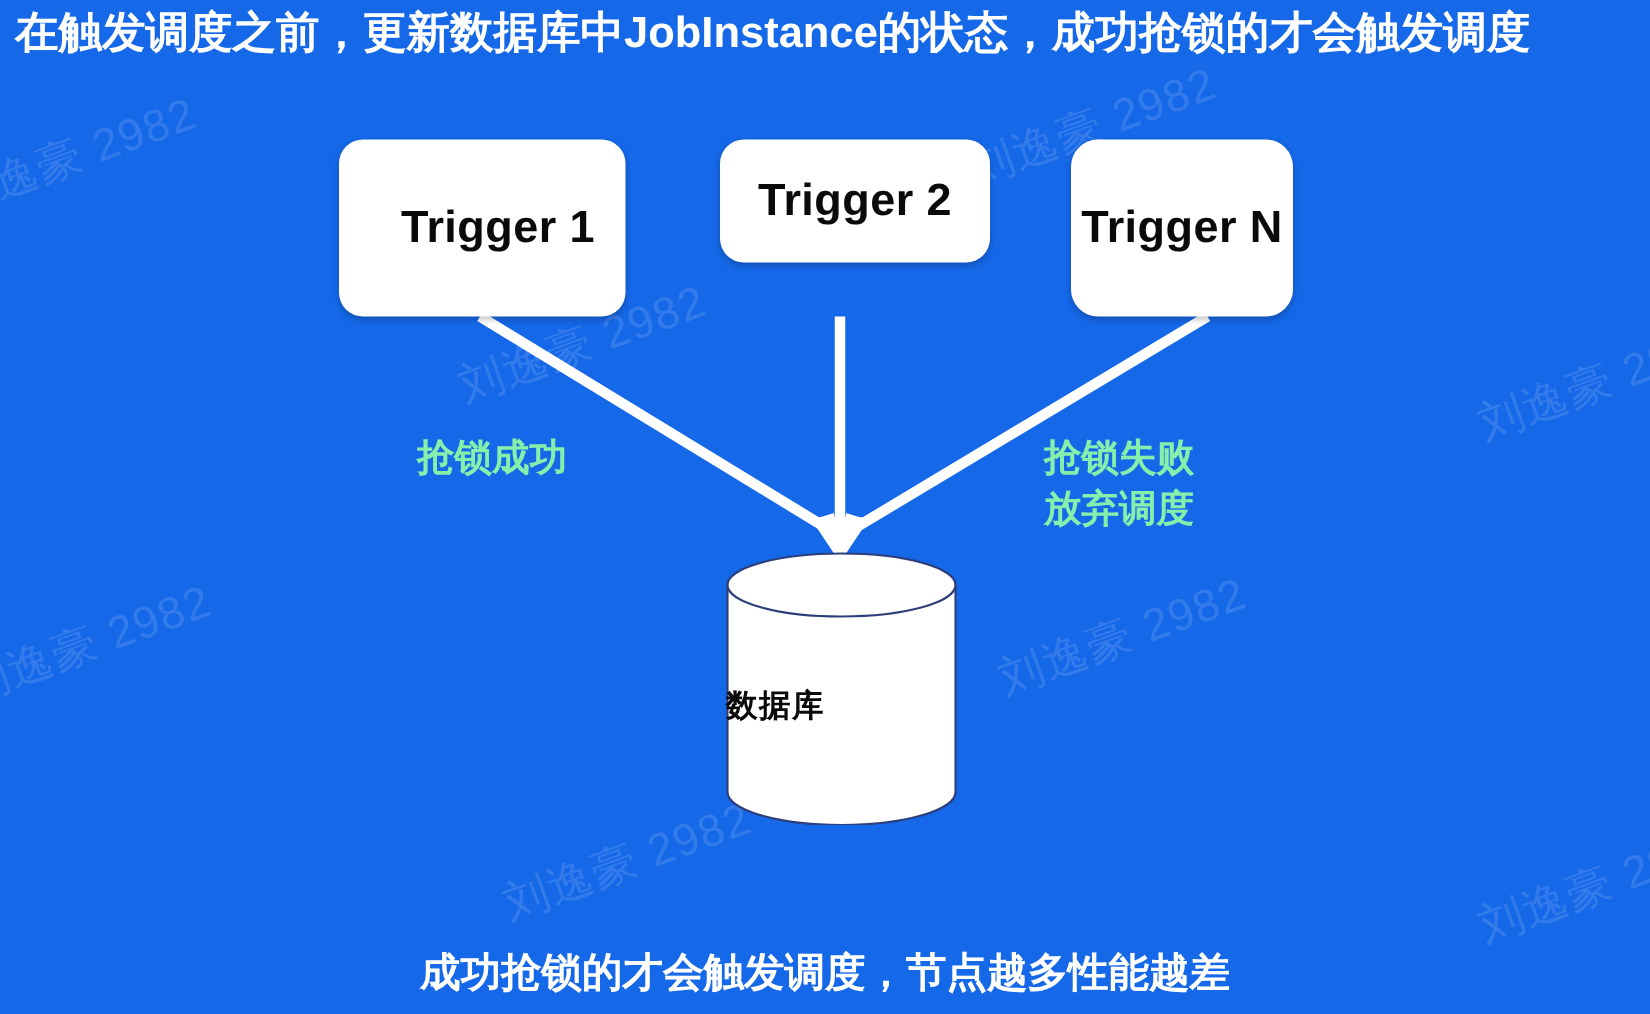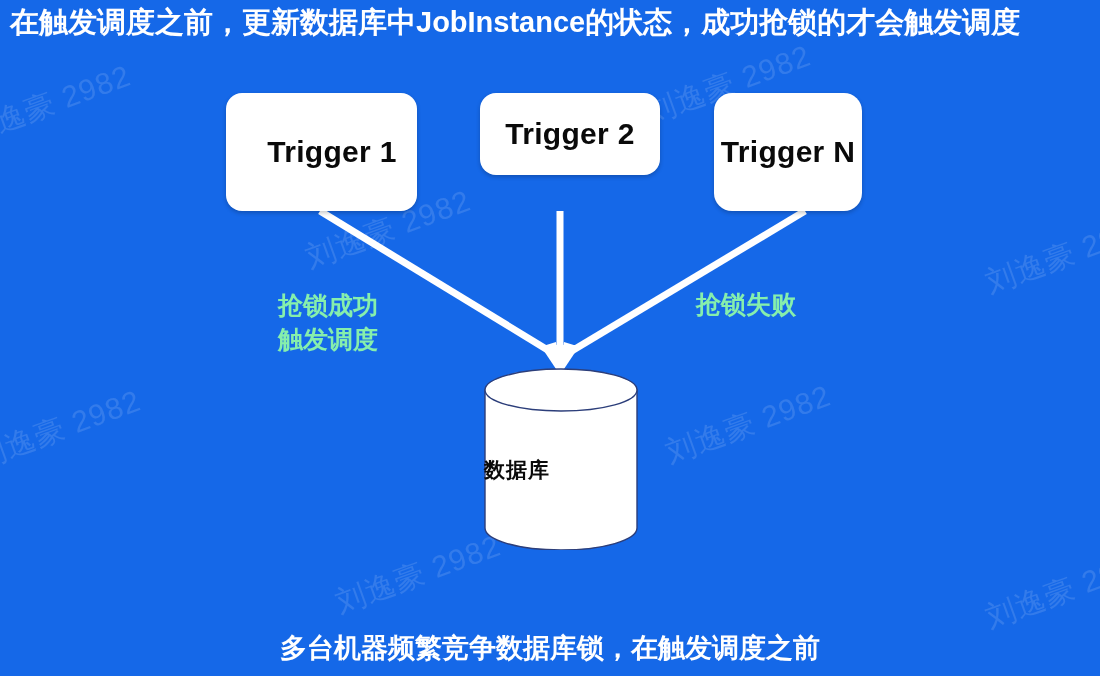--- a/index.html
+++ b/index.html
@@ -90,21 +90,21 @@
     position: absolute;
     color: #86efac;
     font-size: 25px;
     font-weight: bold;
     line-height: 34px;
     text-align: center;
     white-space: nowrap;
     z-index: 5;
   }
   #label-success { left: 278px; top: 288px; }
-  #label-failure { left: 696px; top: 288px; font-family: Liberation Serif, serif; }
+  #label-failure { left: 696px; top: 288px; }
 
   
   #database {
     position: absolute;
     left: 484px;
     top: 368px;
     width: 154px;
     height: 182px;
     z-index: 4;
   }
@@ -170,29 +170,29 @@
   </div>
   <div class="trigger-box" id="trigger-2">
     <span class="trigger-label">Trigger 2</span>
   </div>
   <div class="trigger-box" id="trigger-3">
     <span class="trigger-label">Trigger N</span>
   </div>
 
   <div class="edge-label" id="label-success">
     <div>抢锁成功</div>
-    <div>触发调度</div>
   </div>
   <div class="edge-label" id="label-failure">
     <div>抢锁失败</div>
+    <div>放弃调度</div>
   </div>
 
   <div id="database">
     <svg id="db-svg" width="154" height="182" viewBox="0 0 154 182">
       <path d="M1,22 L1,160 A76,22 0 0,0 153,160 L153,22 Z" fill="#ffffff" stroke="#2c3e7a" stroke-width="1.4"></path>
       <ellipse cx="77" cy="22" rx="76" ry="21" fill="#ffffff" stroke="#2c3e7a" stroke-width="1.4"></ellipse>
     </svg>
     <div id="db-label">数据库</div>
   </div>
 
-  <div id="caption">多台机器频繁竞争数据库锁，在触发调度之前</div>
+  <div id="caption">成功抢锁的才会触发调度，节点越多性能越差</div>
 
 </div>
 
 </body></html>

